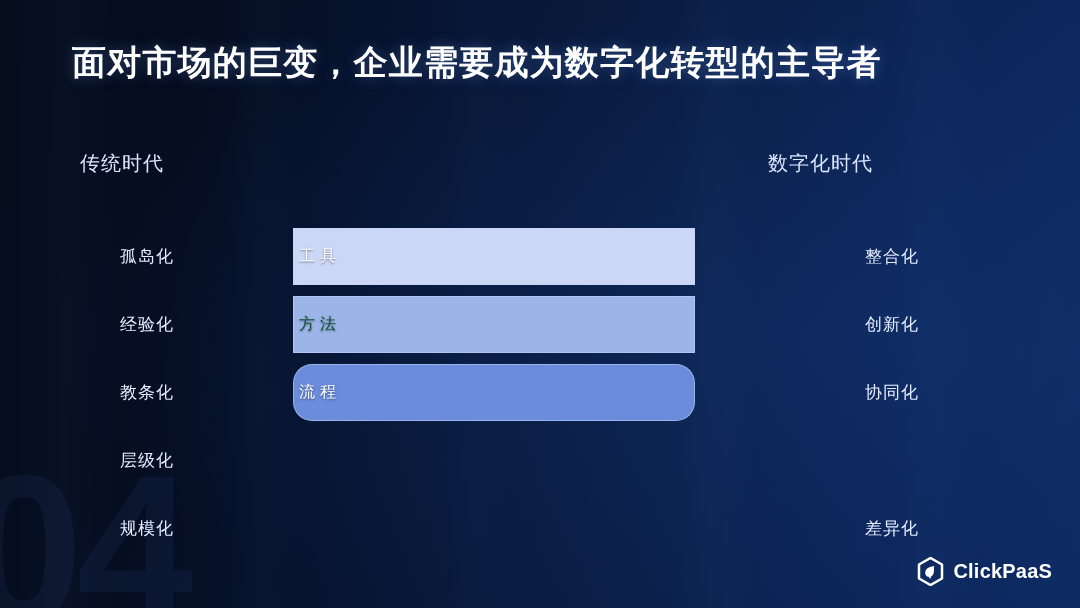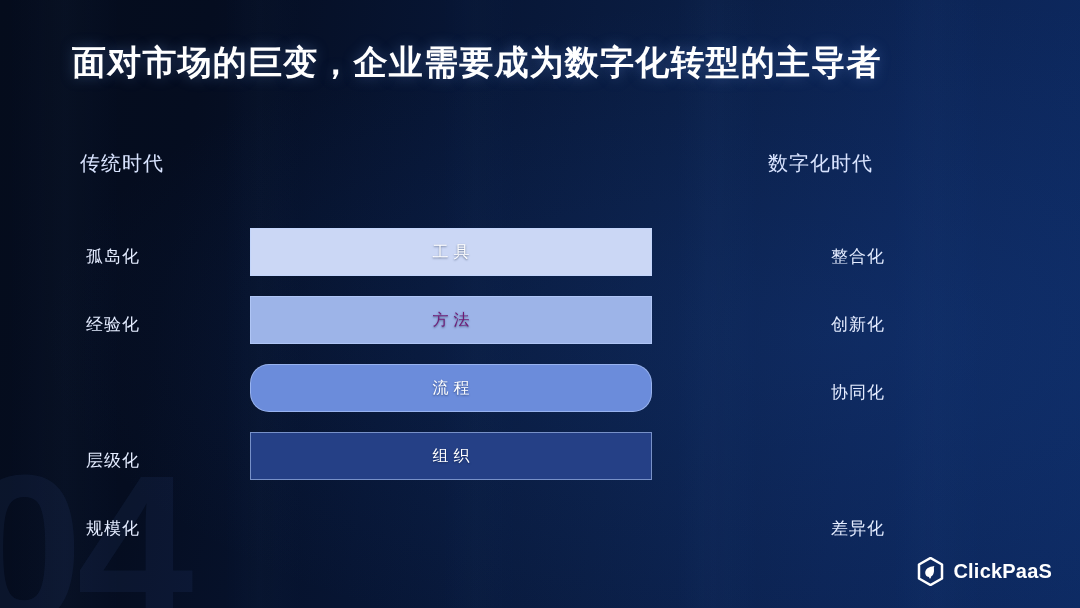--- a/index.html
+++ b/index.html
@@ -86,44 +86,45 @@
   .matrix {
     position: absolute;
     left: 0;
     top: 228px;
     width: 1080px;
   }
   .row {
     position: relative;
     height: 57px;
     margin-bottom: 11px;
+    margin-left: 34px;
   }
   .side-label {
     position: absolute;
     top: 0;
     height: 57px;
     line-height: 57px;
     font-size: 17px;
     color: #e4ecff;
     letter-spacing: 1px;
     white-space: nowrap;
   }
   .side-label.left  { left: 86px; }
   .side-label.right { left: 831px; }
 
   .bar {
     position: absolute;
-    left: 250px;
+    left: 259px;
     width: 402px;
-    height: 48px;
+    height: 57px;
     box-sizing: border-box;
     border: 1px solid rgba(190,212,255,0.55);
     display: flex;
     align-items: center;
-    justify-content: center;
+    justify-content: flex-start;
   }
   .bar-label {
     font-family: "Liberation Serif", "DejaVu Serif", serif;
     font-size: 16px;
     letter-spacing: 5px;
     text-indent: 5px;
     color: #ffffff;
     text-shadow: 0 1px 2px rgba(10,25,60,0.55);
   }
 
@@ -170,37 +171,35 @@
       <div class="side-label left">孤岛化</div>
       <div class="bar" style="background: rgb(203, 215, 245);">
         <span class="bar-label" style="color: rgb(255, 255, 255);">工具</span>
       </div>
       <div class="side-label right">整合化</div>
     </div>
 
     <div class="row">
       <div class="side-label left">经验化</div>
       <div class="bar" style="background: rgb(157, 180, 232);">
-        <span class="bar-label" style="color: #701a75;">方法</span>
+        <span class="bar-label" style="color: #14532d;">方法</span>
       </div>
       <div class="side-label right">创新化</div>
     </div>
 
     <div class="row">
+      <div class="side-label left">教条化</div>
       <div class="bar" style="background: rgb(107, 140, 219); border-radius: 19px;">
         <span class="bar-label" style="color: rgb(255, 255, 255);">流程</span>
       </div>
       <div class="side-label right">协同化</div>
     </div>
 
     <div class="row">
       <div class="side-label left">层级化</div>
-      <div class="bar" style="background: rgb(37, 64, 134);">
-        <span class="bar-label" style="color: rgb(255, 255, 255);">组织</span>
-      </div>
     </div>
 
     <div class="row">
       <div class="side-label left">规模化</div>
       <div class="side-label right">差异化</div>
     </div>
 
   </div>
 
   <div class="logo">

